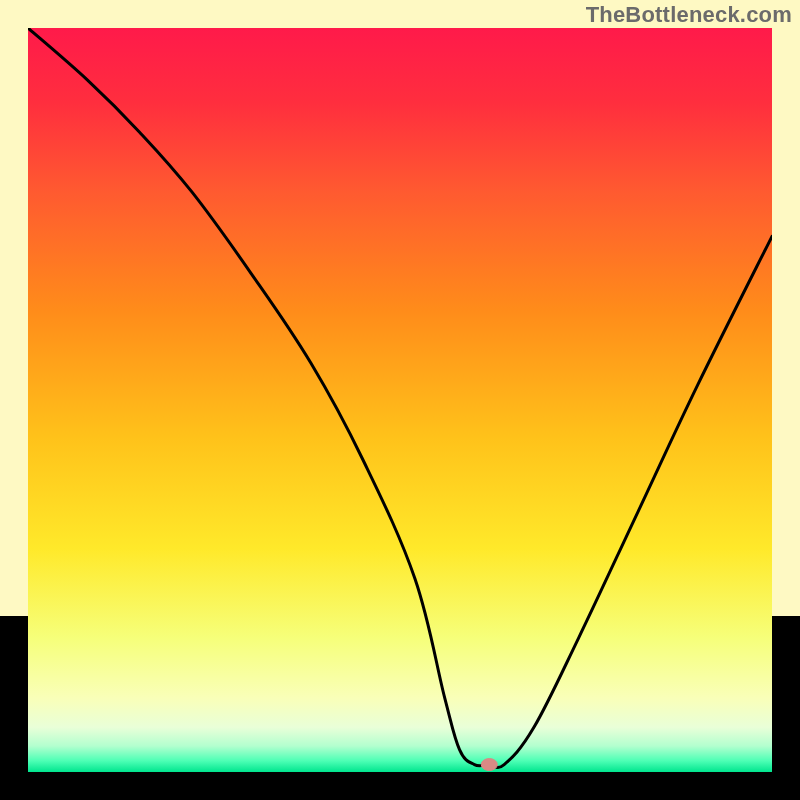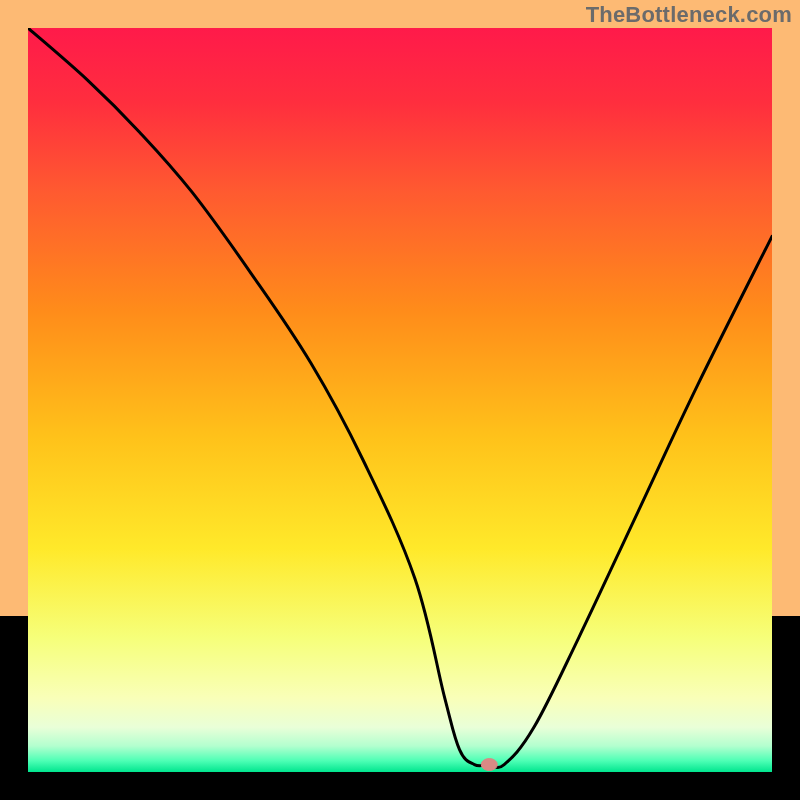--- a/index.html
+++ b/index.html
@@ -7,21 +7,21 @@
     padding: 0;
     width: 800px;
     height: 800px;
     background: #000000;
     overflow: hidden;
   }
   .frame {
     position: relative;
     width: 800px;
     height: 616px;
-    background: #fdba74;
+    background: #fef9c3;
   }
   .watermark {
     position: absolute;
     top: 2px;
     right: 8px;
     font-family: Arial, Helvetica, sans-serif;
     font-size: 22px;
     font-weight: bold;
     color: #6b6b6b;
     letter-spacing: 0.2px;

